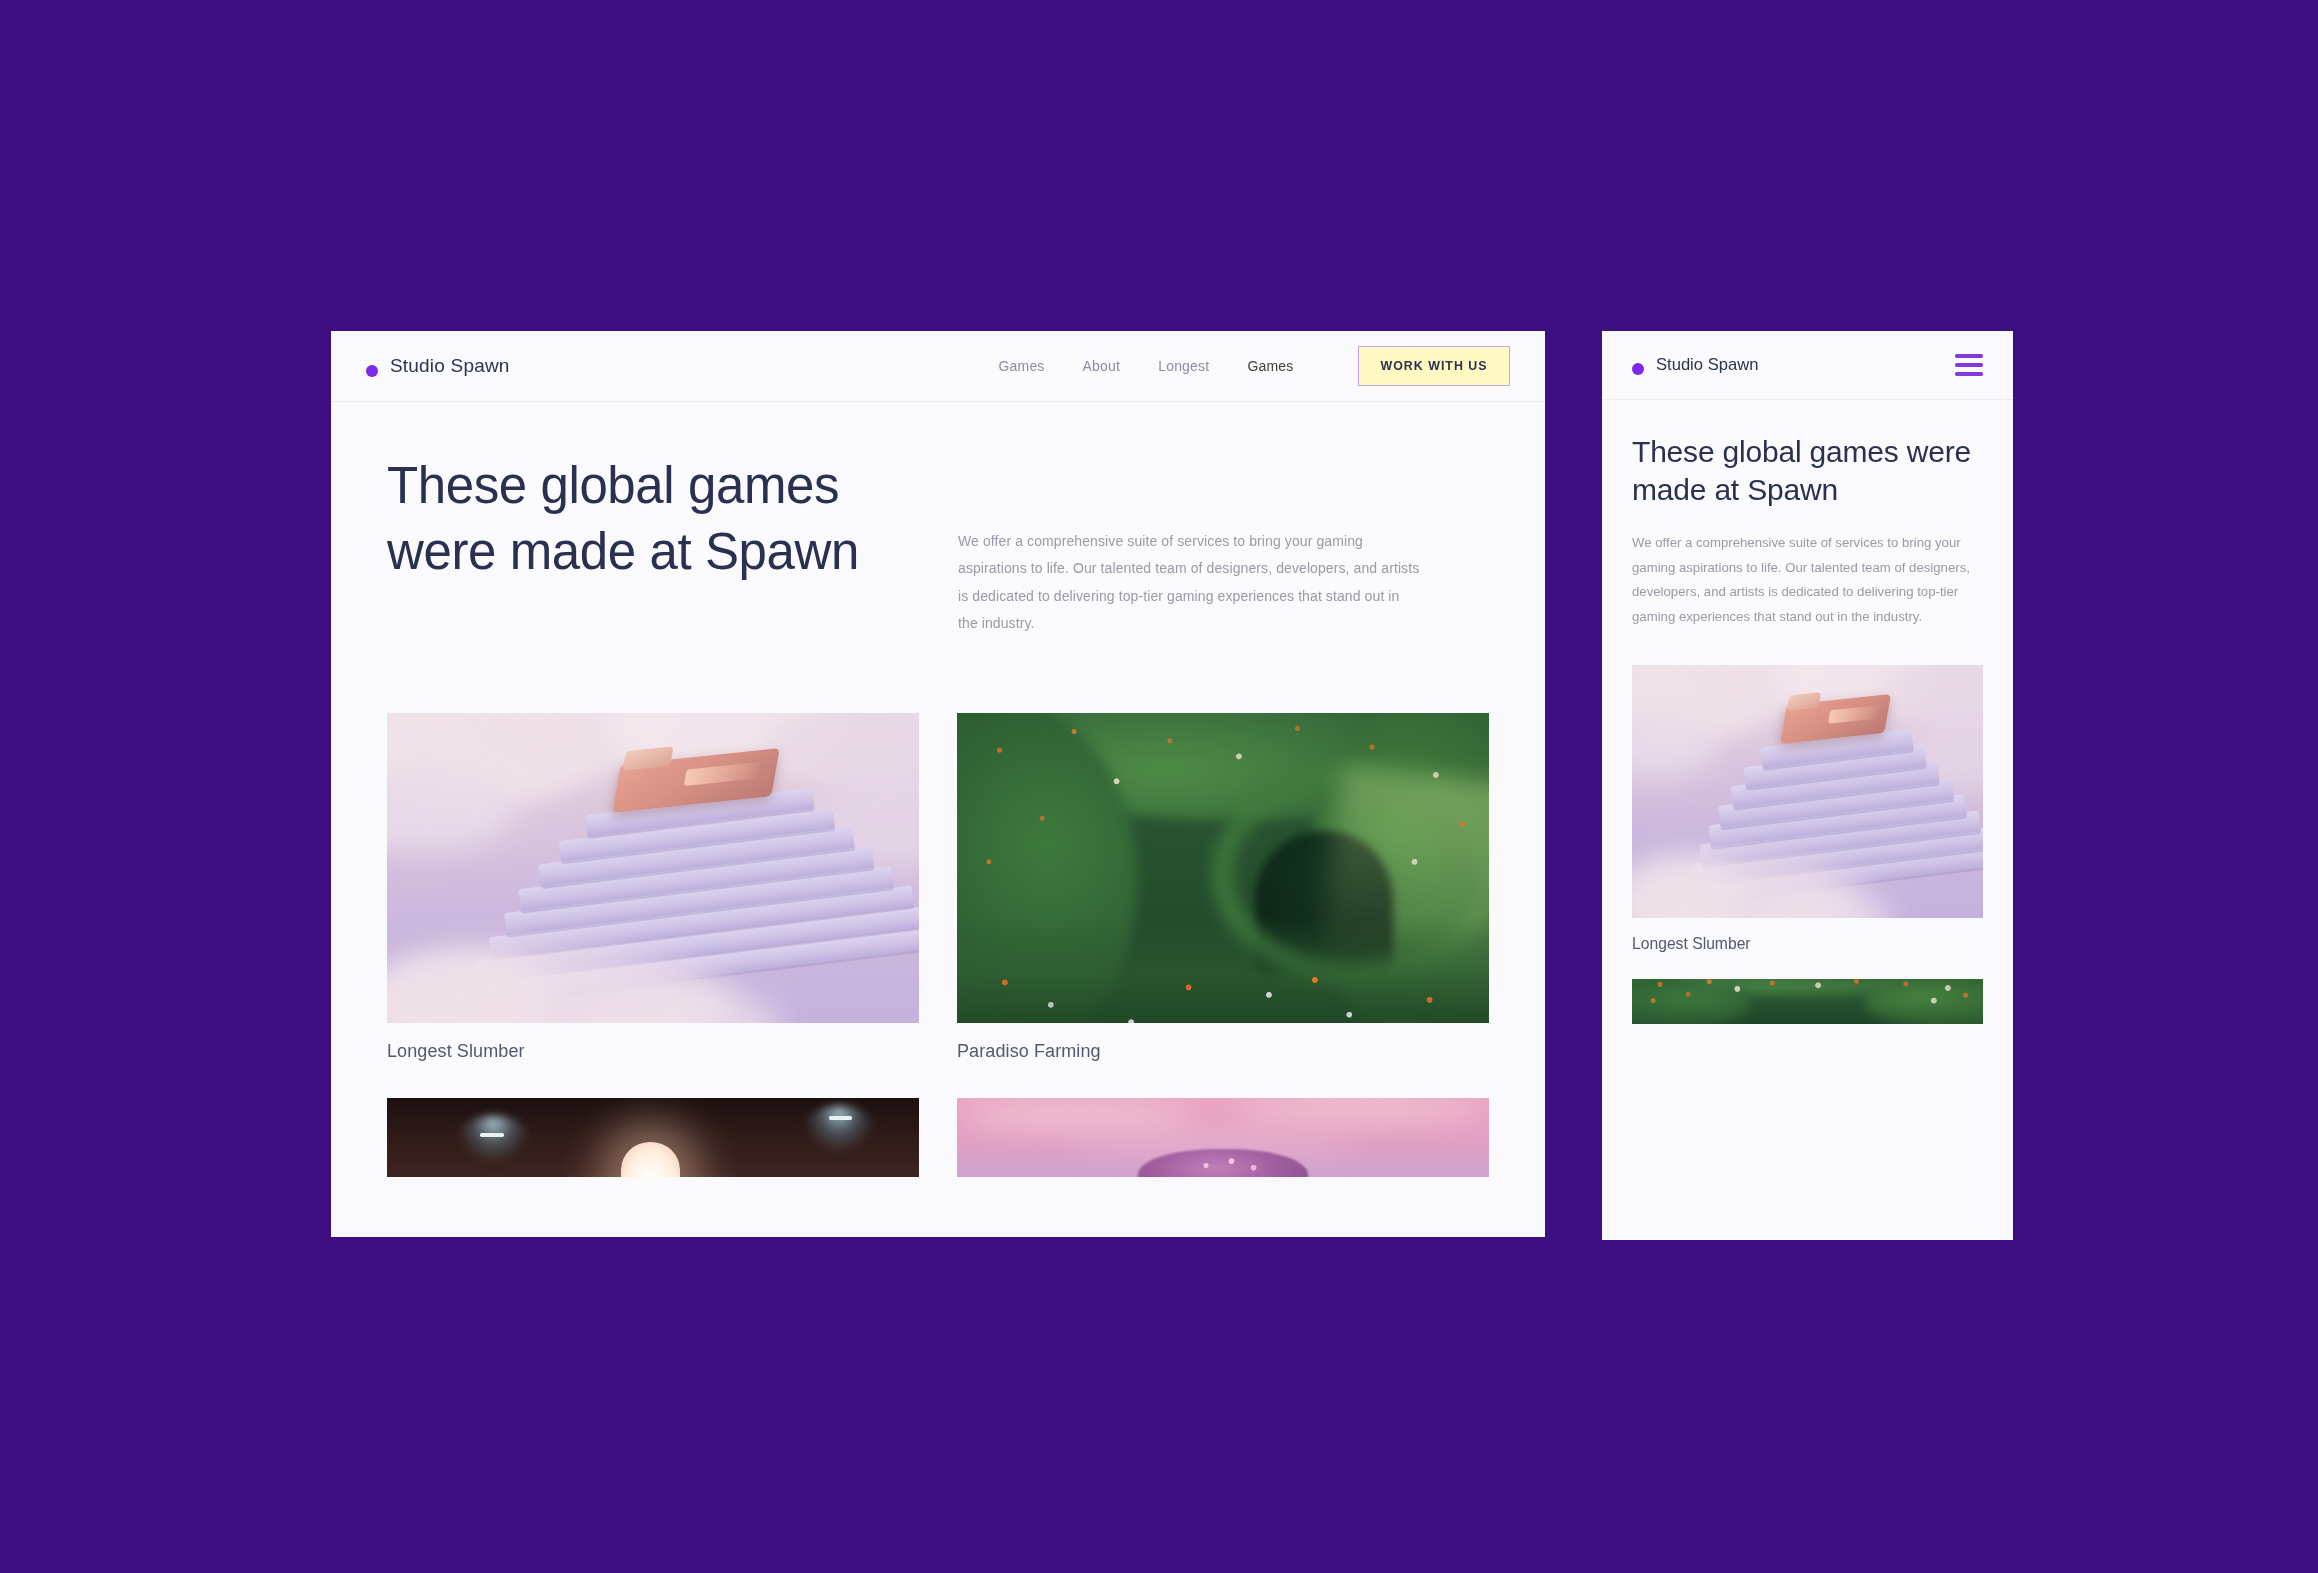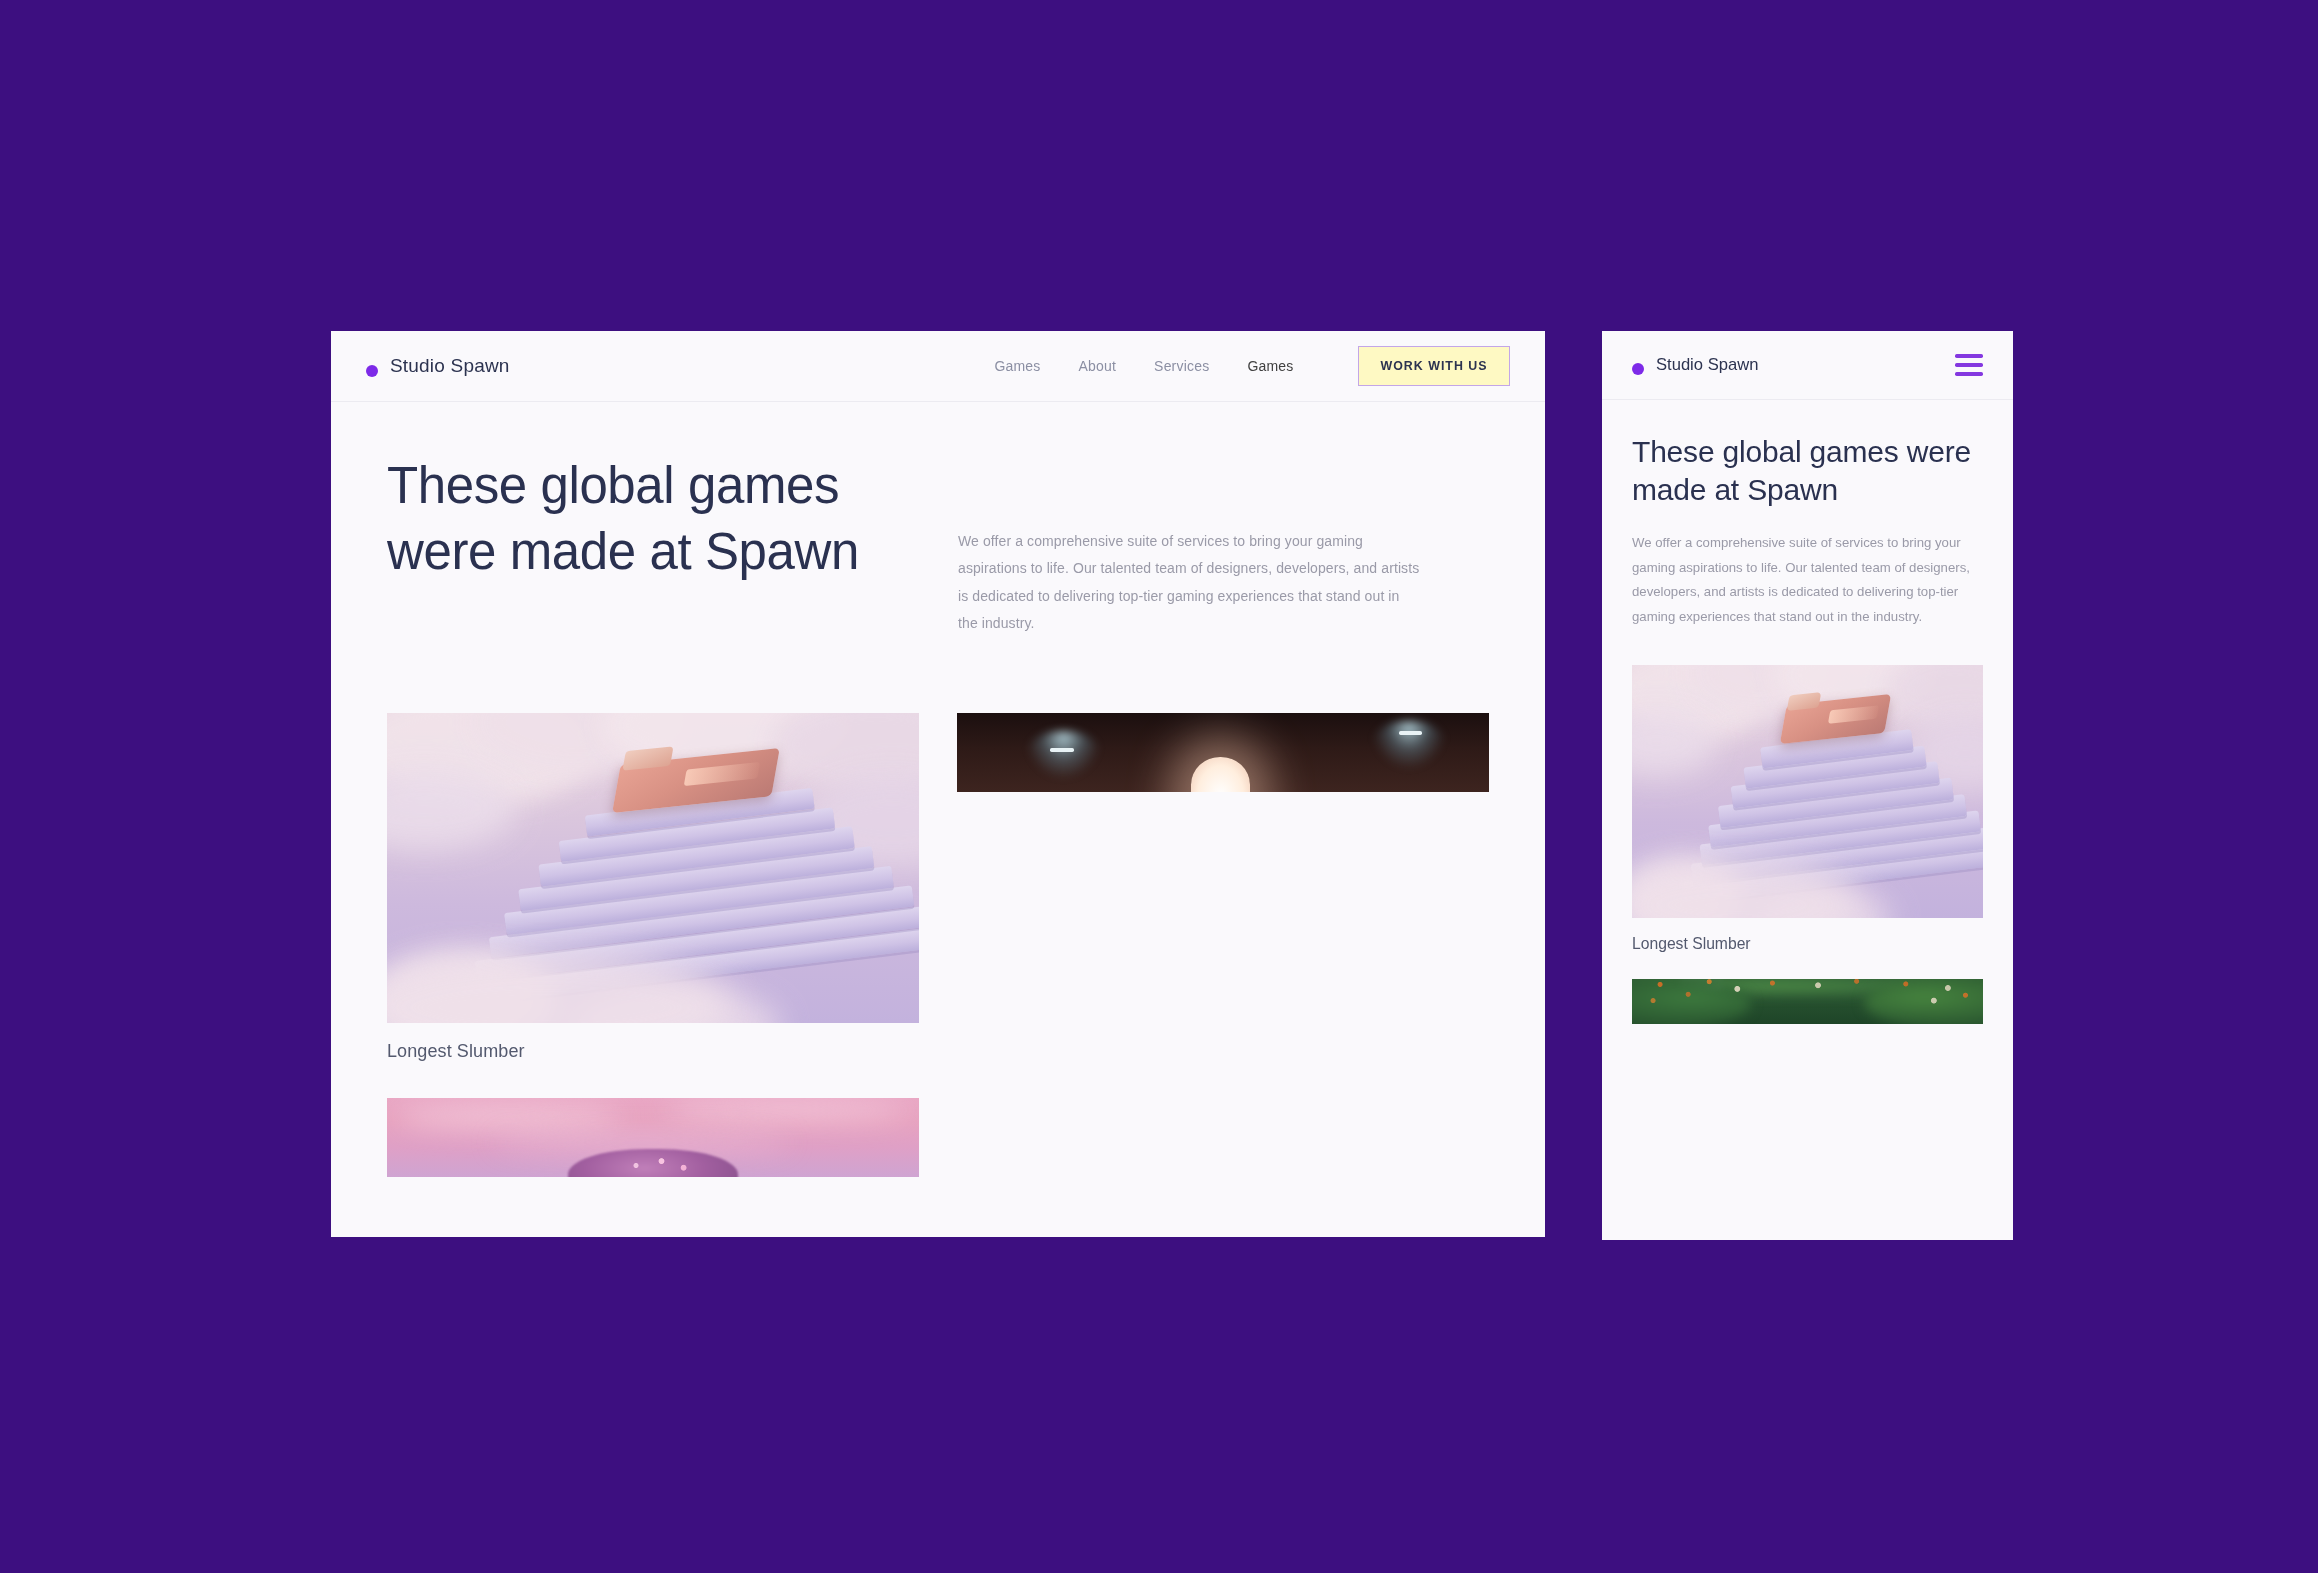--- a/index.html
+++ b/index.html
@@ -444,21 +444,21 @@
 
   <div class="d-header">
     <div class="brand">
       <span class="brand-dot"></span>
       <span class="brand-name">Studio Spawn</span>
     </div>
 
     <nav class="d-nav">
       <a class="nav-link">Games</a>
       <a class="nav-link">About</a>
-      <a class="nav-link">Services</a>
+      <a class="nav-link">Longest</a>
       <a class="nav-link is-active">Games</a>
       <button class="cta-button">WORK WITH US</button>
     </nav>
   </div>
 
   <div class="d-body">
     <div class="d-intro">
       <h1 class="d-heading">These global games were made at Spawn</h1>
       <p class="d-paragraph">We offer a comprehensive suite of services to bring your gaming aspirations to life. Our talented team of designers, developers, and artists is dedicated to delivering top-tier gaming experiences that stand out in the industry.</p>
     </div>
@@ -486,20 +486,34 @@
           <span class="bed"></span>
           <span class="pillow"></span>
           <span class="blanket-hl"></span>
           <span class="sky-cloud sc7"></span>
             <span class="sky-cloud sc8"></span>
           <span class="fg-haze"></span>
         </div>
         <div class="card-title">Longest Slumber</div>
       </div>
 
+      <div>
+        <div class="card-thumb art-paradiso">
+          <span class="sky-gap"></span>
+          <span class="hedge h-top"></span>
+          <span class="hedge h-left"></span>
+          <span class="hedge h-right"></span>
+          <span class="arch-dark"></span>
+          <span class="arch-rim"></span>
+          <span class="sunbeam"></span>
+          <span class="petals"></span>
+          <span class="meadow"></span>
+        </div>
+        <div class="card-title">Paradiso Farming</div>
+      </div>
 
       <div>
         <div class="card-thumb art-hall" style="height:79px">
           <span class="lamp lamp-a"></span>
           <span class="lamp-bar bar-a"></span>
           <span class="lamp lamp-b"></span>
           <span class="lamp-bar bar-b"></span>
           <span class="portal"></span>
         </div>
       </div>

